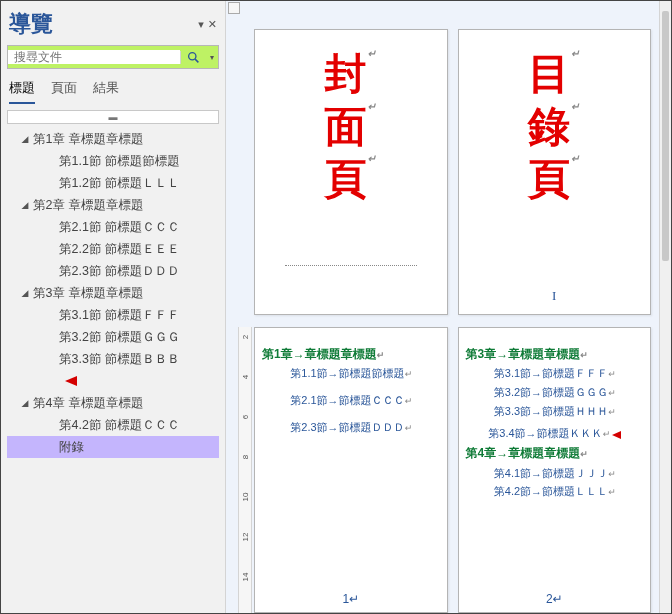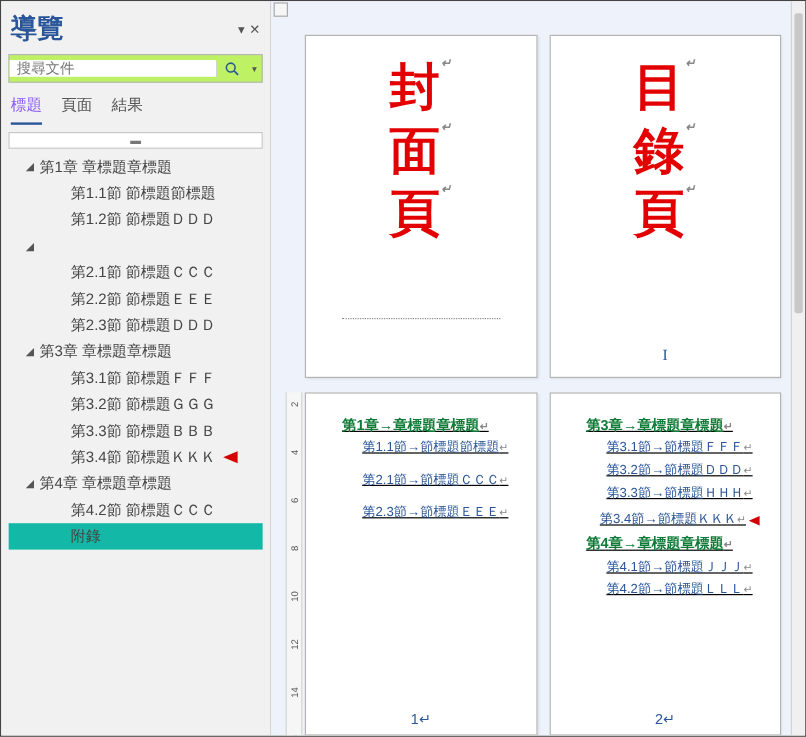--- a/index.html
+++ b/index.html
@@ -70,21 +70,21 @@
     gap: 16px;
     font-size: 13px;
     color: #555;
     padding: 2px 0 0 2px;
   }
   .tab {
     padding-bottom: 5px;
     cursor: pointer;
   }
   .tab.active {
-    color: #8b5cf6;
+    color: #000000;
     border-bottom: 2px solid #2a5699;
   }
   .jump-bar {
     margin-top: 6px;
     height: 14px;
     border: 1px solid #c8c8c8;
     background: #fff;
     display: flex;
     align-items: center;
     justify-content: center;
@@ -102,21 +102,21 @@
     display: flex;
     align-items: center;
     height: 22px;
     padding-right: 4px;
     white-space: nowrap;
     position: relative;
   }
   .tree-item.level1 { padding-left: 12px; }
   .tree-item.level2 { padding-left: 38px; }
   .tree-item.selected {
-    background: #14b8a6;
+    background: #c4b5fd;
   }
   .tree-caret {
     width: 12px;
     text-align: center;
     color: #555;
     font-size: 9px;
     margin-right: 2px;
     flex: 0 0 12px;
   }
   .red-arrow {
@@ -186,24 +186,23 @@
     position: absolute;
     bottom: 10px;
     width: 100%;
     text-align: center;
     color: #2a5699;
     font-size: 13px;
     font-family: "Times New Roman", serif;
   }
   
   .content-page {
-    padding: 16px 6px 0 30px;
+    padding: 16px 6px 0 7px;
     font-size: 11px;
     line-height: 1.7;
-    text-decoration: underline;
   }
   .content-page .ch { color: #0f7b37; font-weight: 700; font-size: 12px; }
   .content-page .sec { color: #2a5699; font-size: 11px; text-align: center; }
   .content-page .pm { color: #888; font-size: 9px; }
   .content-page .sp { height: 4px; }
   .page-num {
     position: absolute;
     bottom: 6px;
     width: 100%;
     text-align: center;
@@ -288,24 +287,25 @@
         <div class="tree-item level1">
           <span class="tree-caret">◢</span>
           <span>第1章 章標題章標題</span>
         </div>
         <div class="tree-item level2">
           <span class="tree-caret"></span>
           <span>第1.1節 節標題節標題</span>
         </div>
         <div class="tree-item level2">
           <span class="tree-caret"></span>
-          <span>第1.2節 節標題ＤＤＤ</span>
+          <span>第1.2節 節標題ＬＬＬ</span>
         </div>
         <div class="tree-item level1">
           <span class="tree-caret">◢</span>
+          <span>第2章 章標題章標題</span>
         </div>
         <div class="tree-item level2">
           <span class="tree-caret"></span>
           <span>第2.1節 節標題ＣＣＣ</span>
         </div>
         <div class="tree-item level2">
           <span class="tree-caret"></span>
           <span>第2.2節 節標題ＥＥＥ</span>
         </div>
         <div class="tree-item level2">
@@ -323,21 +323,20 @@
         <div class="tree-item level2">
           <span class="tree-caret"></span>
           <span>第3.2節 節標題ＧＧＧ</span>
         </div>
         <div class="tree-item level2">
           <span class="tree-caret"></span>
           <span>第3.3節 節標題ＢＢＢ</span>
         </div>
         <div class="tree-item level2">
           <span class="tree-caret"></span>
-          <span>第3.4節 節標題ＫＫＫ</span>
           <span class="red-arrow"></span>
         </div>
         <div class="tree-item level1">
           <span class="tree-caret">◢</span>
           <span>第4章 章標題章標題</span>
         </div>
         <div class="tree-item level2">
           <span class="tree-caret"></span>
           <span>第4.2節 節標題ＣＣＣ</span>
         </div>
@@ -391,30 +390,30 @@
 
         <div class="page">
           <div class="content-page" id="pg1">
               <div class="ch"><span>第1章→章標題章標題</span><span class="pm">↵</span></div>
               <div class="sec"><span>第1.1節→節標題節標題</span><span class="pm">↵</span></div>
               <div class="sp"></div>
               <div class="sp"></div>
               <div class="sec"><span>第2.1節→節標題ＣＣＣ</span><span class="pm">↵</span></div>
               <div class="sp"></div>
               <div class="sp"></div>
-              <div class="sec"><span>第2.3節→節標題ＥＥＥ</span><span class="pm">↵</span></div>
+              <div class="sec"><span>第2.3節→節標題ＤＤＤ</span><span class="pm">↵</span></div>
             </div>
           <div class="page-num"><span>1</span><span class="pm">↵</span></div>
         </div>
 
         <div class="page">
           <div class="content-page" id="pg2">
               <div class="ch"><span>第3章→章標題章標題</span><span class="pm">↵</span></div>
               <div class="sec"><span>第3.1節→節標題ＦＦＦ</span><span class="pm">↵</span></div>
-              <div class="sec"><span>第3.2節→節標題ＤＤＤ</span><span class="pm">↵</span></div>
+              <div class="sec"><span>第3.2節→節標題ＧＧＧ</span><span class="pm">↵</span></div>
               <div class="sec"><span>第3.3節→節標題ＨＨＨ</span><span class="pm">↵</span></div>
               <div class="sp"></div>
               <div class="sec"><span>第3.4節→節標題ＫＫＫ</span><span class="pm">↵</span><span class="red-arrow-inline"></span></div>
               <div class="ch"><span>第4章→章標題章標題</span><span class="pm">↵</span></div>
               <div class="sec"><span>第4.1節→節標題ＪＪＪ</span><span class="pm">↵</span></div>
               <div class="sec"><span>第4.2節→節標題ＬＬＬ</span><span class="pm">↵</span></div>
             </div>
           <div class="page-num"><span>2</span><span class="pm">↵</span></div>
         </div>
       </div>

